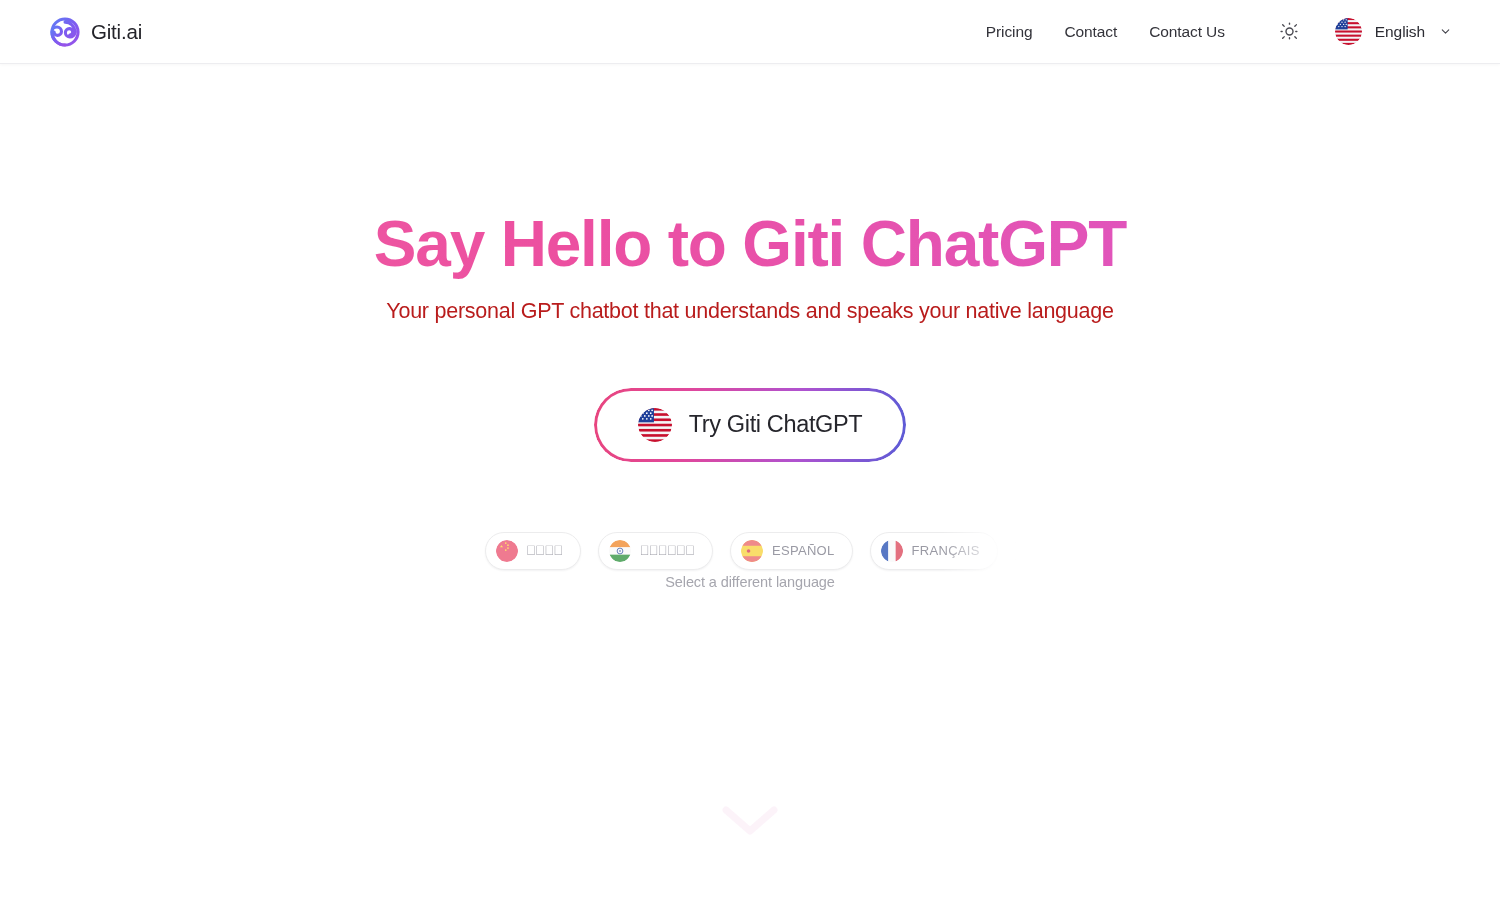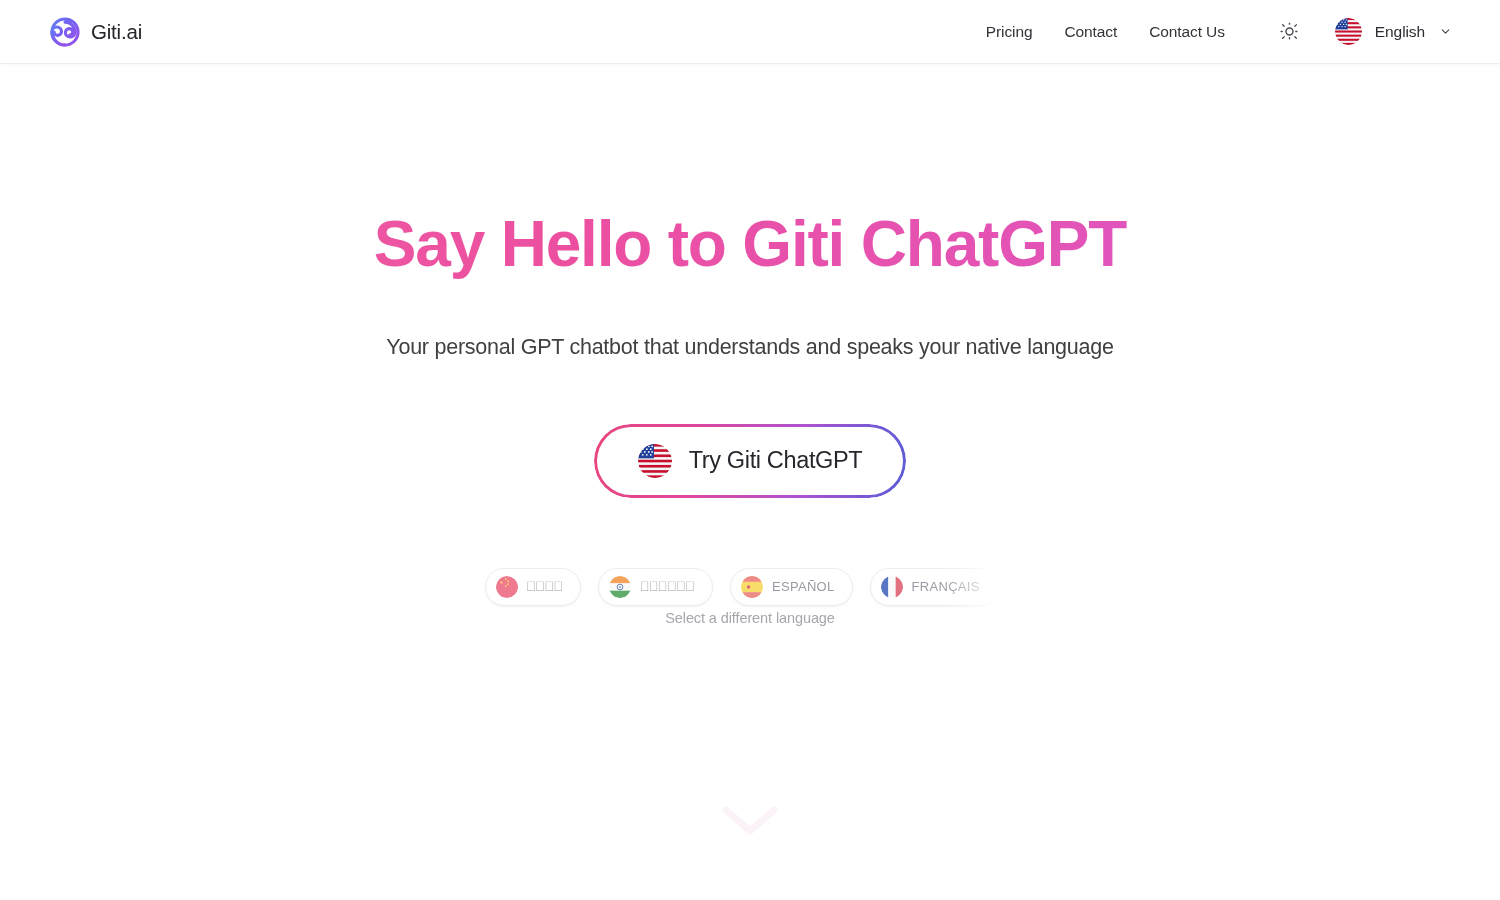--- a/index.html
+++ b/index.html
@@ -131,27 +131,27 @@
     font-size: 64px;
     font-weight: 700;
     line-height: 1.12;
     letter-spacing: -1.2px;
     background: linear-gradient(90deg, #ef5aa0 0%, #ee4fa2 42%, #e martial 60%, #d94fcf 100%);
     background: linear-gradient(92deg, #ef5fa3 0%, #ec4fa0 38%, #e254b8 72%, #d556d8 100%);
     -webkit-background-clip: text;
     background-clip: text;
     -webkit-text-fill-color: transparent;
     color: #e559b5;
-    margin-bottom: 52px;
+    margin-bottom: 16px;
   }
 
   .hero-sub {
     font-size: 21.5px;
     font-weight: 400;
-    color: #404040;
+    color: #b91c1c;
     letter-spacing: -0.25px;
     line-height: 1.35;
   }
 
   
   .cta-wrap {
     margin-top: 62px;
     display: flex;
     justify-content: center;
   }

